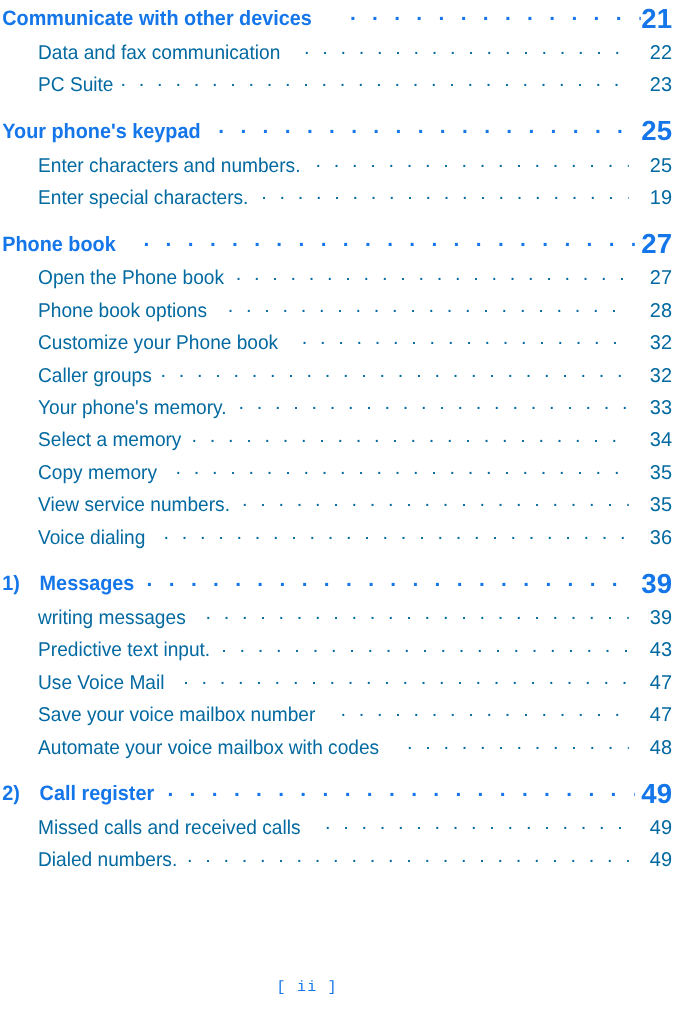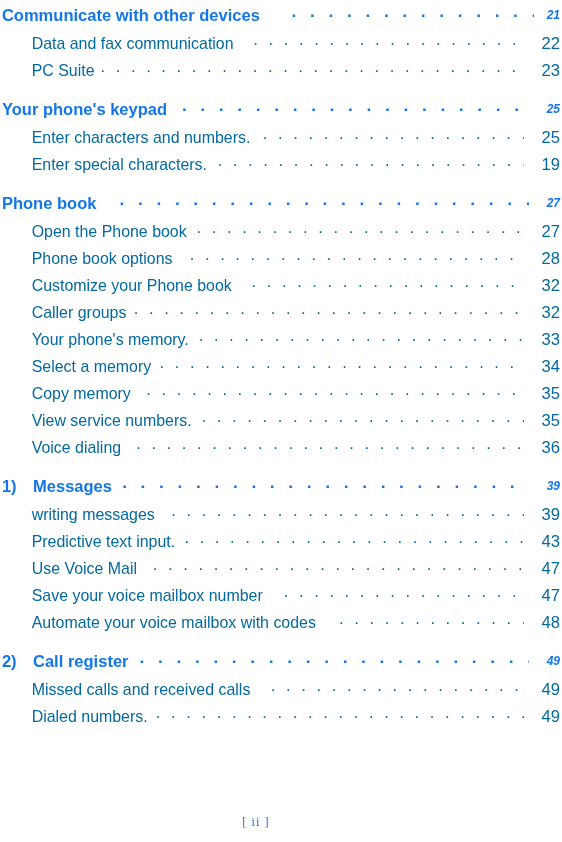--- a/index.html
+++ b/index.html
@@ -96,24 +96,23 @@
   .entry.section .leader {
     height: 17px;
   }
   .entry.section .leader i {
     bottom: 3px;
     font-size: 17.4px;
     letter-spacing: 4.4px;
     text-indent: 6px;
   }
   .entry.section .pageno {
-    font-size: 12px;
+    font-size: 23px;
     min-width: 26px;
     padding-left: 5px;
-    font-style: italic;
   }
   .entry.section.tight .pageno {
     padding-left: 0px;
   }
 
   
   .entry.section.gap .leader i { text-indent: 18px; }
 
   
   .entry.sub {
@@ -153,21 +152,21 @@
   
   #footer {
     position: absolute;
     left: 0;
     bottom: 12px;
     width: 512px;
     text-align: center;
     color: #1476E8;
     font-size: 12.5px;
     letter-spacing: 1px;
-    font-family: Liberation Serif, serif;
+    font-family: Liberation Mono, monospace;
   }
 </style>
 </head>
 <body>
 
 <div id="toc">
     <div class="block">
       <div class="entry section gap tight">
         <span class="label">Communicate with other devices</span>
         <span class="leader">

